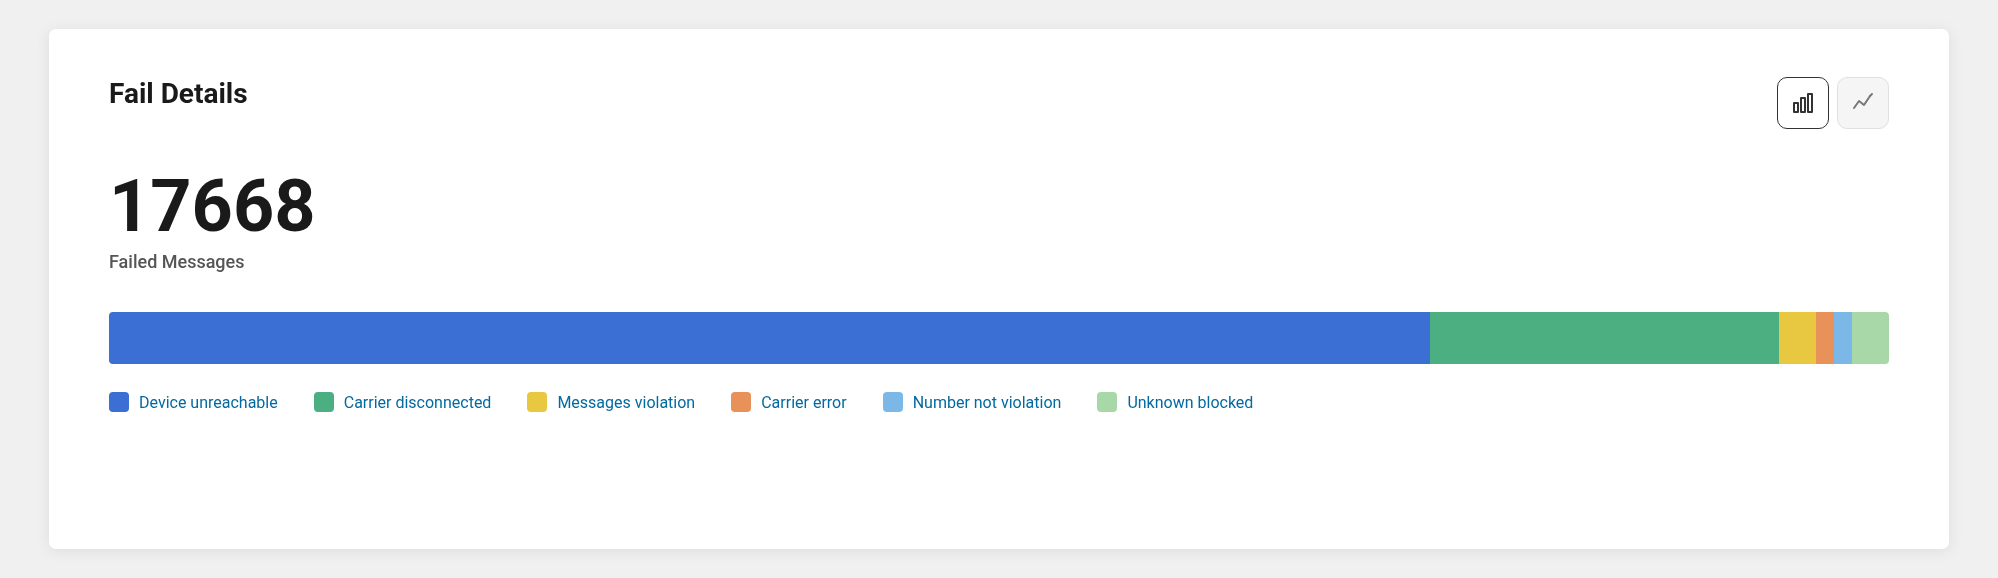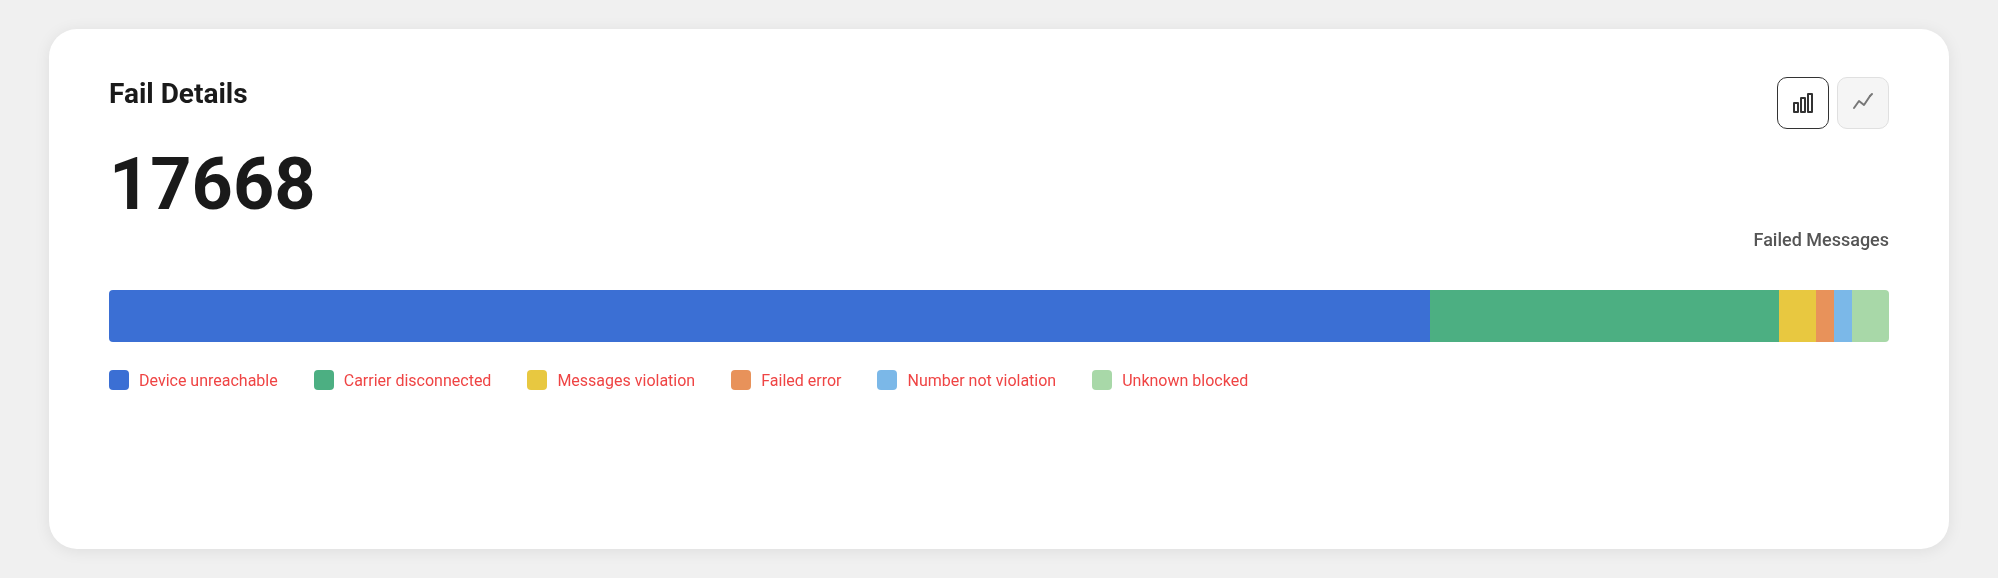--- a/index.html
+++ b/index.html
@@ -12,21 +12,21 @@
       background: #f0f0f0;
       display: flex;
       align-items: center;
       justify-content: center;
       min-height: 100vh;
       font-family: -apple-system, BlinkMacSystemFont, 'Segoe UI', Roboto, sans-serif;
     }
 
     .card {
       background: #ffffff;
-      border-radius: 28px;
+      border-radius: 7px;
       box-shadow: 0 2px 16px rgba(0,0,0,0.08);
       width: 1900px;
       min-height: 520px;
       padding: 48px 60px 48px 60px;
       position: relative;
     }
 
     .card-header {
       display: flex;
       justify-content: space-between;
@@ -63,36 +63,35 @@
       background: #ffffff;
     }
 
     .toggle-btn.inactive {
       border-color: #e0e0e0;
       background: #f5f5f5;
       color: #777;
     }
 
     .metric-section {
-      margin-top: 20px;
+      margin-top: 42px;
     }
 
     .metric-number {
       font-size: 72px;
       font-weight: 700;
       color: #1a1a1a;
       line-height: 1;
     }
 
     .metric-label {
       font-size: 18px;
       font-weight: 500;
       color: #555;
       margin-top: 8px;
-      text-align: right;
     }
 
     .bar-container {
       margin-top: 40px;
       width: 100%;
       height: 52px;
       border-radius: 4px;
       overflow: hidden;
       display: flex;
     }
@@ -107,21 +106,21 @@
       align-items: center;
       gap: 36px;
       flex-wrap: wrap;
     }
 
     .legend-item {
       display: flex;
       align-items: center;
       gap: 10px;
       font-size: 16px;
-      color: #ef4444;
+      color: #0369a1;
       font-weight: 400;
     }
 
     .legend-swatch {
       width: 20px;
       height: 20px;
       border-radius: 4px;
       flex-shrink: 0;
     }
   </style>
@@ -171,21 +170,21 @@
       <div class="legend-item">
         <div class="legend-swatch" style="background-color: rgb(76, 175, 130);"></div>
         <span>Carrier disconnected</span>
       </div>
       <div class="legend-item">
         <div class="legend-swatch" style="background-color: rgb(232, 200, 64);"></div>
         <span>Messages violation</span>
       </div>
       <div class="legend-item">
         <div class="legend-swatch" style="background-color: rgb(232, 146, 90);"></div>
-        <span>Failed error</span>
+        <span>Carrier error</span>
       </div>
       <div class="legend-item">
         <div class="legend-swatch" style="background-color: rgb(123, 184, 232);"></div>
         <span>Number not violation</span>
       </div>
       <div class="legend-item">
         <div class="legend-swatch" style="background-color: rgb(168, 216, 168);"></div>
         <span>Unknown blocked</span>
       </div>
     </div>

